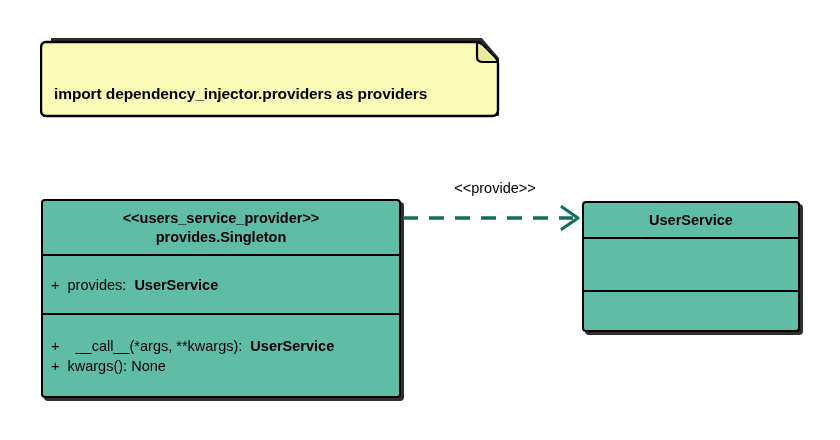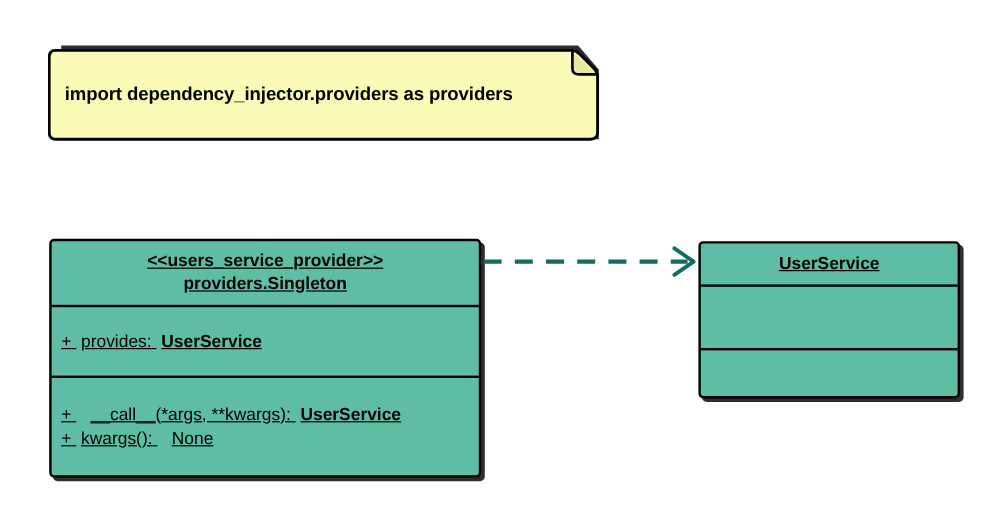--- a/index.html
+++ b/index.html
@@ -33,21 +33,21 @@
   .note-shape {
     position: absolute;
     left: 0;
     top: 0;
     width: 100%;
     height: 100%;
   }
   .note-text {
     position: absolute;
     left: 14px;
-    top: 1px;
+    top: 16px;
     height: 80px;
     display: flex;
     align-items: center;
     font-size: 15.5px;
     font-weight: bold;
     color: #000000;
     letter-spacing: -0.1px;
     white-space: nowrap;
   }
 
@@ -57,21 +57,20 @@
     box-sizing: border-box;
     background: #5FBDA6;
     border: 2px solid #000000;
     border-radius: 4px;
     box-shadow: 3px 3px 0 0 rgba(0,0,0,0.82);
   }
   .compartment {
     box-sizing: border-box;
     position: relative;
     overflow: hidden;
-    text-decoration: underline;
   }
   .compartment + .compartment {
     border-top: 2px solid #000000;
   }
 
   .c-title {
     display: flex;
     flex-direction: column;
     align-items: center;
     justify-content: center;
@@ -147,51 +146,52 @@
       <path d="M 6,4 L 436,4 Q 440,4 443,7 L 455,19 Q 458,22 458,26 L 458,72
                Q 458,78 452,78 L 6,78 Q 1,78 1,72 L 1,10 Q 1,4 6,4 Z" fill="#FBFBB8" stroke="#000000" stroke-width="2.4" stroke-linejoin="round"></path>
       <path d="M 437,5 L 437,19 Q 437,24 443,24 L 457,24" fill="#E8E8A0" stroke="#000000" stroke-width="2.2" stroke-linejoin="round"></path>
     </svg>
     <div class="note-text">import dependency_injector.providers as providers</div>
   </div>
 
   <div class="classbox" id="class-provider">
     <div class="compartment c-title seg-title">
       <div>&lt;&lt;users_service_provider&gt;&gt;</div>
-      <div>providers.Singleton</div>
+      <div>provides.Singleton</div>
     </div>
     <div class="compartment c-body seg-attrs">
       <div class="member">
         <span>+</span>
         <span style="margin-left: 4px;">provides:</span>
         <b style="margin-left: 4px;">UserService</b>
       </div>
     </div>
     <div class="compartment c-body seg-ops">
       <div class="member">
         <span>+</span>
         <span style="margin-left: 12px;">__call__(*args, **kwargs):</span>
         <b style="margin-left: 4px;">UserService</b>
       </div>
       <div class="member">
         <span>+</span>
         <span style="margin-left: 4px;">kwargs():</span>
-        <span style="margin-left: 12px;">None</span>
+        <span style="margin-left: 0;">None</span>
       </div>
     </div>
   </div>
 
   <div class="classbox" id="class-userservice">
     <div class="compartment c-title seg-title">
       <div>UserService</div>
     </div>
     <div class="compartment c-body seg-attrs"></div>
     <div class="compartment c-body seg-ops"></div>
   </div>
 
   <div class="connector">
     <svg width="200" height="60" viewBox="0 0 200 60">
       <line x1="8" y1="38" x2="178" y2="38" stroke="#136D5E" stroke-width="3.4" stroke-dasharray="15,11" stroke-linecap="butt"></line>
       <polyline points="167,27 183,38 167,49" fill="none" stroke="#136D5E" stroke-width="3.2" stroke-linecap="round" stroke-linejoin="round"></polyline>
     </svg>
+    <div class="connector-label">&lt;&lt;provide&gt;&gt;</div>
   </div>
 
 </div>
 
 </body></html>

